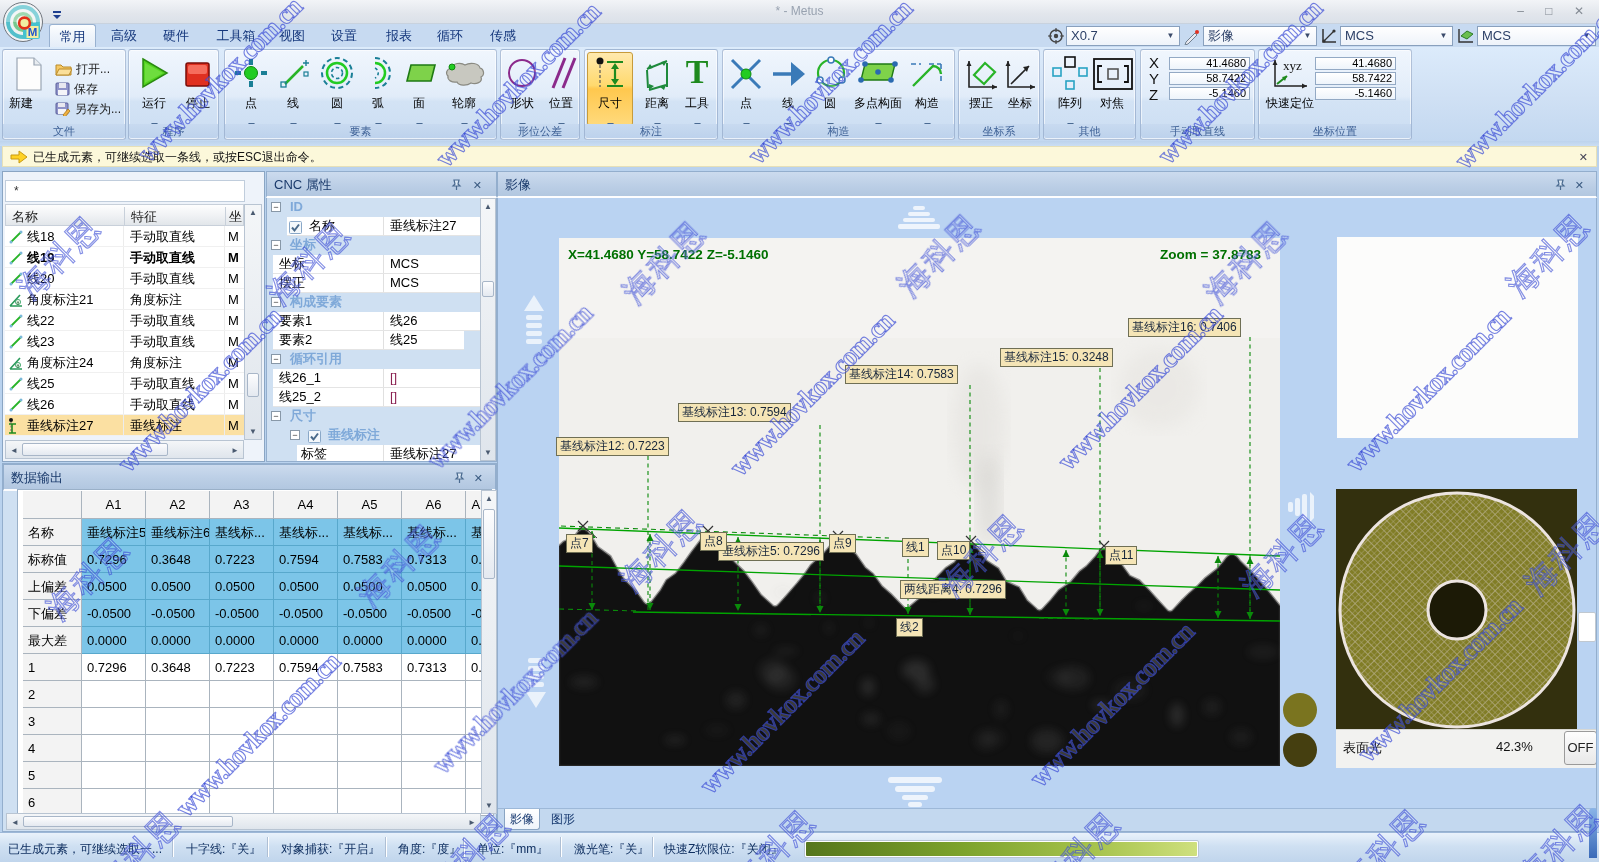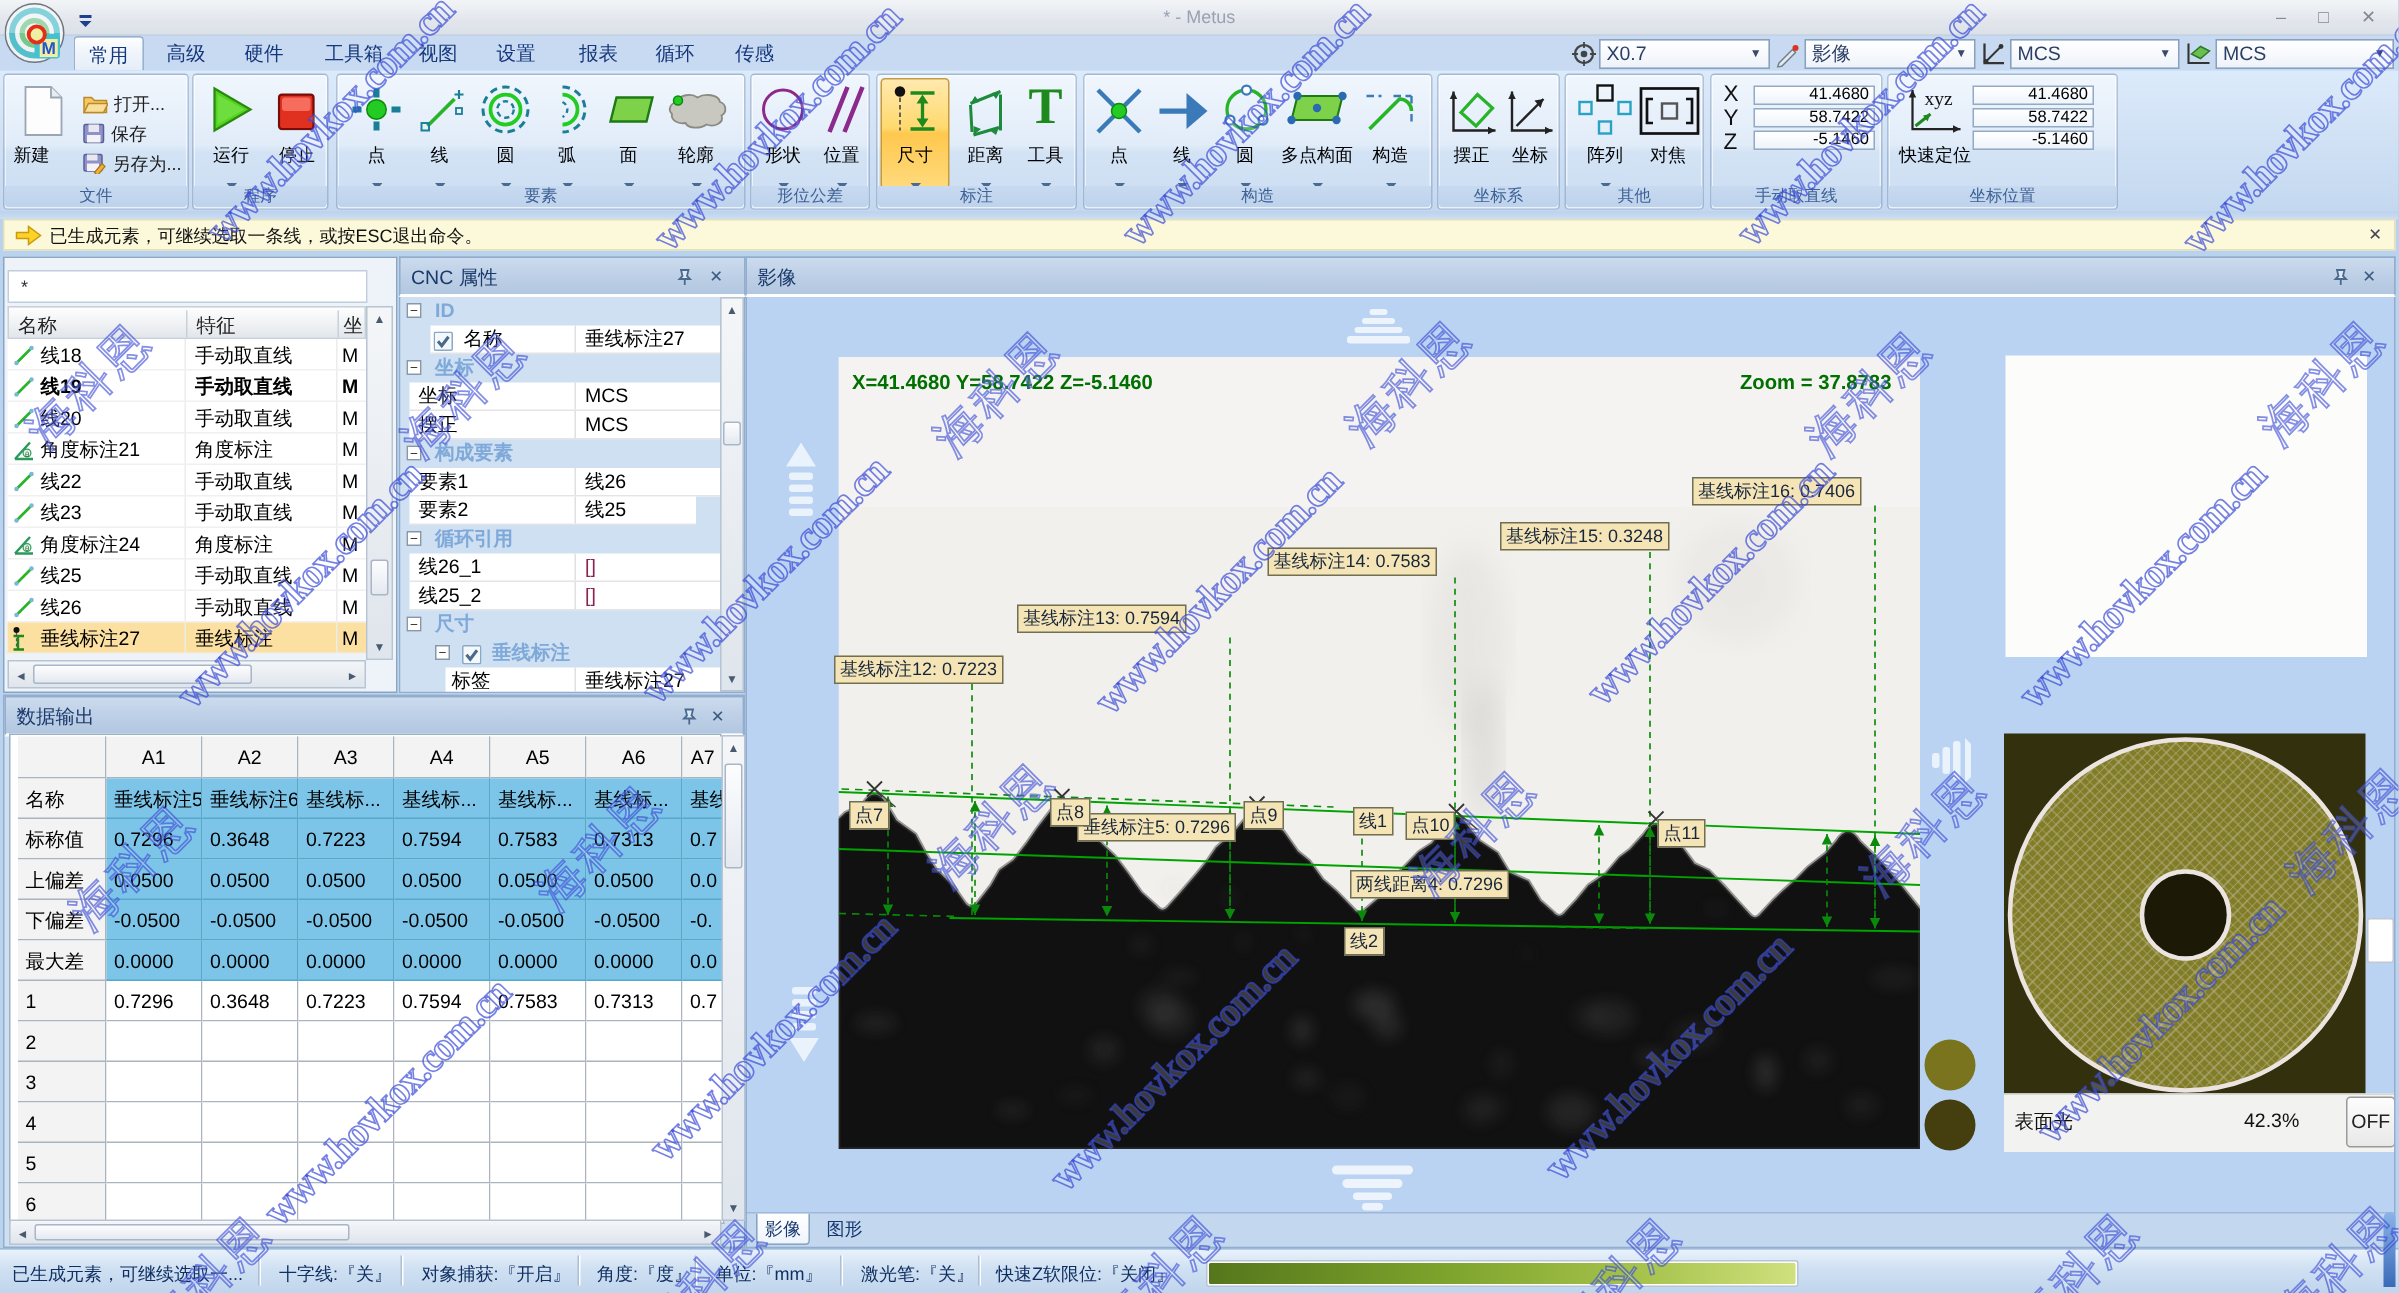--- a/index.html
+++ b/index.html
@@ -593,21 +593,21 @@
 <div class="abs sb" style="left:480px;top:198px;width:16px;height:263px">
  <div class="sbarr" style="left:0;top:3px;width:14px">▲</div>
  <div class="sbarr" style="left:0;bottom:3px;width:14px">▼</div>
  <div class="sbthumb" style="left:1px;top:82px;width:12px;height:16px"></div>
 </div>
 <div class="abs" id="datapanel">
 <div class="phead" style="left:0;top:0;width:493px">数据输出
  <span class="pico" style="right:30px"><svg width="11" height="12" style="vertical-align:-1px">
           <path d="M3 1h5l-1 4 2 2H2l2-2zM5.5 7v4" stroke="#4a6a90" stroke-width="1.2" fill="#dce8f4"></path>
         </svg></span><span class="pico" style="right:12px">✕</span></div>
-<div style="position:absolute;left:3px;top:25px;width:475px;height:326px;background:#fff;border:1px solid #9ab0c8">
+<div style="position:absolute;left:14px;top:25px;width:475px;height:326px;background:#fff;border:1px solid #9ab0c8">
       <div class="dcell dhead" style="left:5px;top:1px;width:59px;height:28px;line-height:28px"></div>
 <div class="dcell dhead" style="left:64px;top:1px;width:64px;height:28px;line-height:28px">A1</div>
 <div class="dcell dhead" style="left:128px;top:1px;width:64px;height:28px;line-height:28px">A2</div>
 <div class="dcell dhead" style="left:192px;top:1px;width:64px;height:28px;line-height:28px">A3</div>
 <div class="dcell dhead" style="left:256px;top:1px;width:64px;height:28px;line-height:28px">A4</div>
 <div class="dcell dhead" style="left:320px;top:1px;width:64px;height:28px;line-height:28px">A5</div>
 <div class="dcell dhead" style="left:384px;top:1px;width:64px;height:28px;line-height:28px">A6</div>
 <div class="dcell dhead" style="left:448px;top:1px;width:28px;height:28px;line-height:28px">A7</div>
 <div class="dcell drh" style="left:5px;top:29px;width:59px;height:27px;line-height:27px">名称</div>
 <div class="dcell dblue" style="left:64px;top:29px;width:64px;height:27px;line-height:27px">垂线标注5</div>

